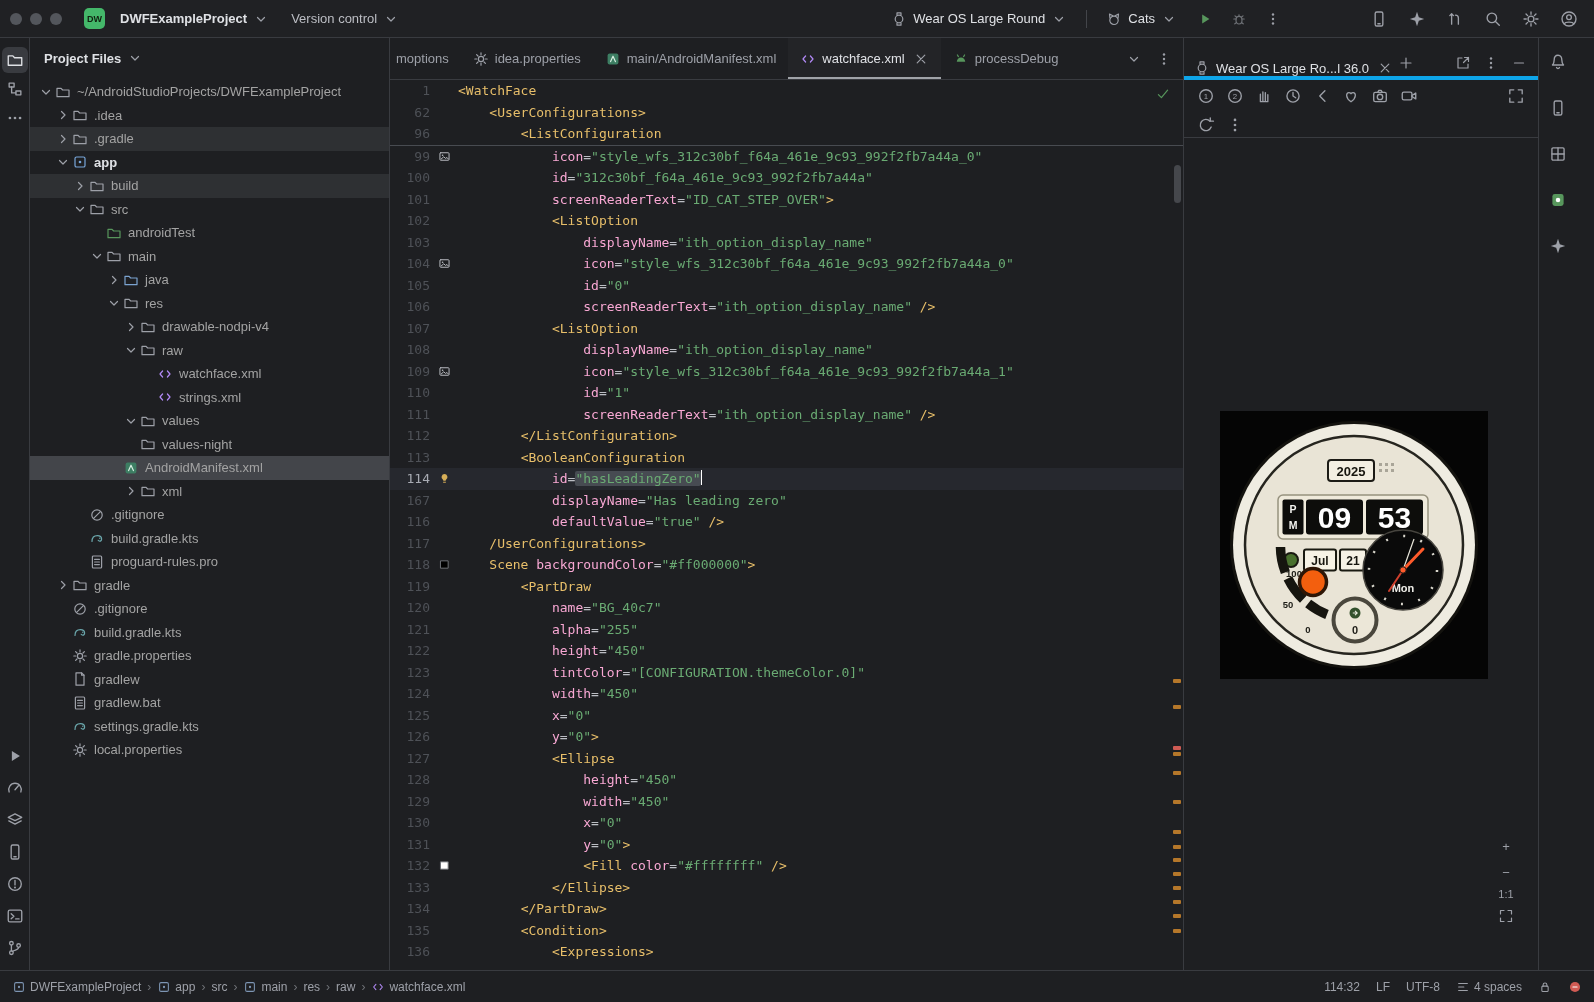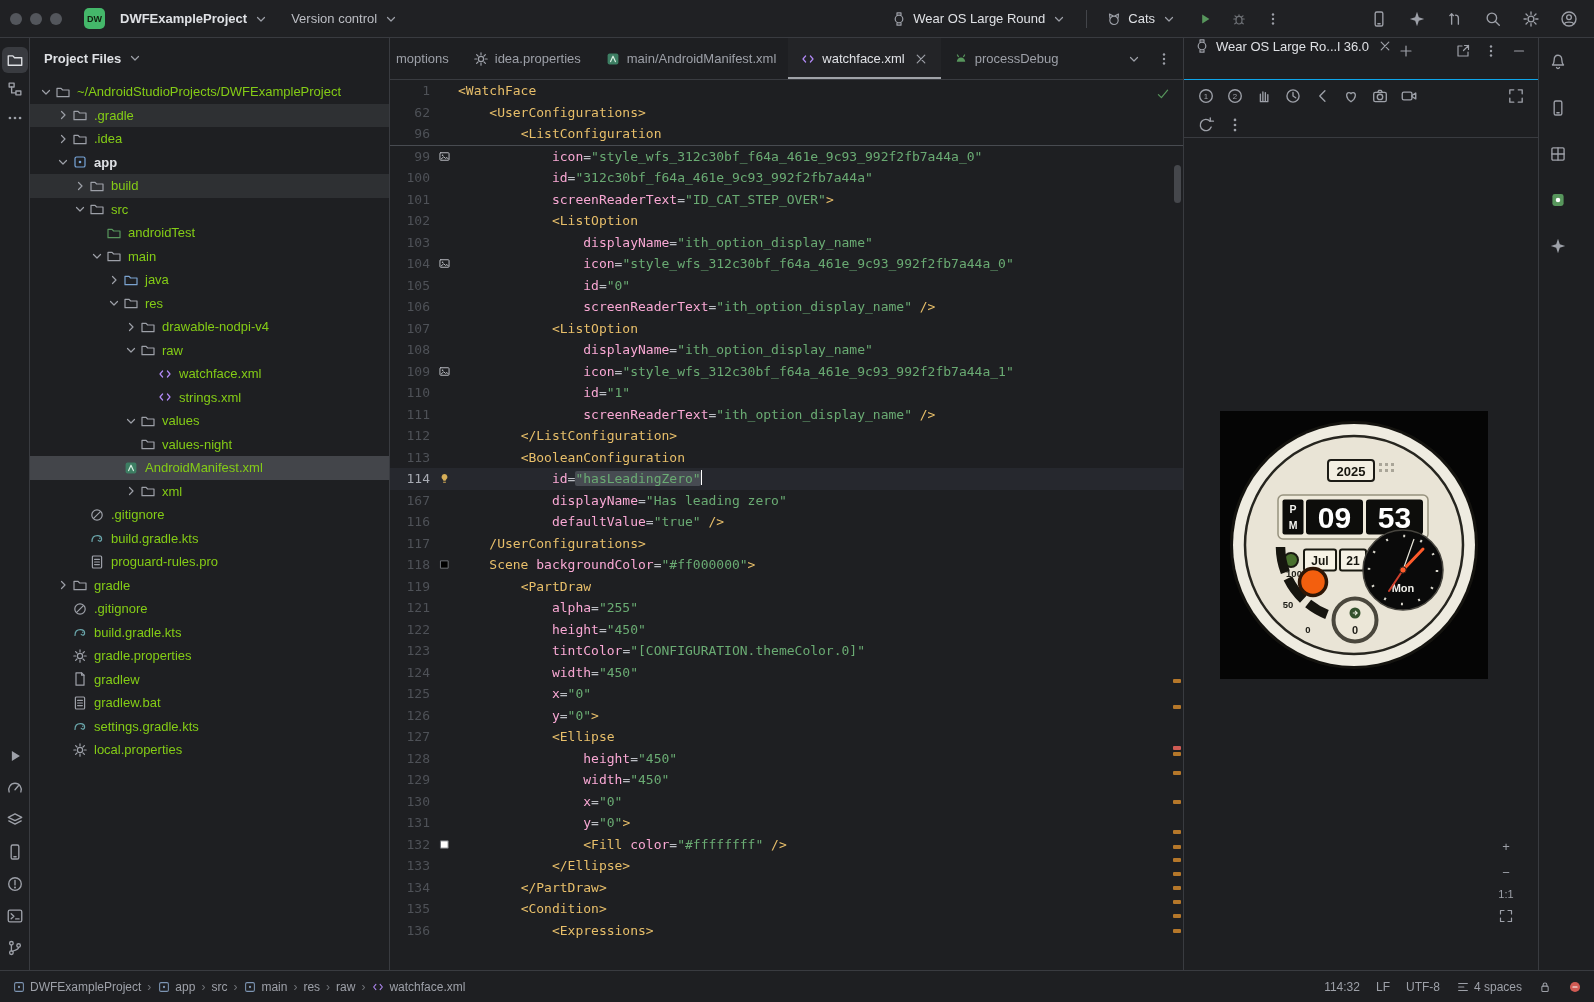--- a/index.html
+++ b/index.html
@@ -41,21 +41,21 @@
   
   .proj{width:360px;flex:none;display:flex;flex-direction:column;border-right:1px solid #393b40;overflow:hidden}
   .proj-head{height:40px;flex:none;display:flex;align-items:center;gap:6px;padding:0 14px;
     font-weight:700;color:#dfe1e5}
   .tree{flex:1;overflow:hidden;padding-top:2px}
   .trow{display:flex;align-items:center;height:23.5px;white-space:nowrap;cursor:default}
   .trow.sel{background:#43454a}
   .trow.band{background:#2e3033}
   .tchev{width:17px;flex:none;display:flex;color:#9da0a8}
   .ticn{width:20px;flex:none;display:flex}
-  .tlbl{padding-left:2px;color:#84cc16}
+  .tlbl{padding-left:2px;color:#a3a3a3}
   .tlbl.b{font-weight:700;color:#dfe1e5}
 
   
   .edzone{flex:1;display:flex;flex-direction:column;min-width:0}
   .tabsbar{height:42px;flex:none;display:flex;align-items:stretch;border-bottom:1px solid #393b40;overflow:hidden}
   .tab{display:flex;align-items:center;gap:6px;padding:0 12px;color:#9da0a8;white-space:nowrap}
   .tab.active{color:#dfe1e5;box-shadow:inset 0 -2px 0 #a0a3a8;background:#232427}
   .tab.cut{max-width:118px;overflow:hidden;padding-right:0}
   .tab.cutL{padding-left:6px}
   .tic{display:flex}
@@ -78,21 +78,21 @@
   .caret{display:inline-block;width:1.5px;height:15px;background:#fff;vertical-align:-2px}
   .okcheck{position:absolute;top:6px;right:12px;color:#57965c}
   .vthumb{position:absolute;right:2px;top:85px;width:7px;height:38px;border-radius:4px;background:#45474c}
   .stripe{position:absolute;right:0;top:0;bottom:0;width:12px}
   .smark{position:absolute;right:2px;width:8px;height:3.5px;border-radius:1px}
   .smark.o{background:#b5772a}
   .smark.r{background:#cf5b54}
 
   
   .devpanel{width:355px;flex:none;position:relative;border-left:1px solid #393b40;display:flex;flex-direction:column}
-  .devtabs{height:42px;flex:none;display:flex;align-items:flex-start;padding:0 6px 0 10px;border-bottom:1px solid #0ea5e9;}
+  .devtabs{height:42px;flex:none;display:flex;align-items:flex-end;padding:0 6px 0 10px;border-bottom:4px solid #0ea5e9;}
   .devtab{display:flex;align-items:center;gap:6px;color:#dfe1e5;white-space:nowrap;overflow:hidden}
   .devtabs-right{margin-left:auto;display:flex;align-items:center;gap:2px}
   .devbar{height:32px;flex:none;display:flex;align-items:center;gap:5px;padding:0 10px}
   .devbar2{height:26px;flex:none;display:flex;align-items:center;gap:5px;padding:0 10px;border-bottom:1px solid #393b40}
   .devbar .ibtn,.devbar2 .ibtn{width:24px;height:24px}
   .dev-right{margin-left:auto}
   .watch-screen{position:absolute;left:36px;top:373px;width:268px;height:268px;background:#050505;
     display:flex;align-items:center;justify-content:center}
   .zoomstack{position:absolute;right:22px;top:798px;display:flex;flex-direction:column;align-items:center;gap:6px;color:#9da0a8}
   .zbtn{width:20px;height:20px;display:flex;align-items:center;justify-content:center;border-radius:4px;color:#9da0a8}
@@ -353,45 +353,45 @@
                 <path d="M4.5 6.5 8 10l3.5-3.5"></path>
               </svg>
             </span>
             <span class="ticn" style="color:#9da0a8">
               <svg viewBox="0 0 16 16" class="ig">
                 <path d="M2 12.7V4.3h4.1L7.6 6h6.4v6.7z"></path>
               </svg>
             </span>
             <span class="tlbl">~/AndroidStudioProjects/DWFExampleProject</span>
           </div>
+          <div class="trow" style="padding-left:25px">
+            <span class="tchev">
+              <svg viewBox="0 0 16 16" class="ig">
+                <path d="M6.5 4.5 10 8l-3.5 3.5"></path>
+              </svg>
+            </span>
+            <span class="ticn" style="color:#9da0a8">
+              <svg viewBox="0 0 16 16" class="ig">
+                <path d="M2 12.7V4.3h4.1L7.6 6h6.4v6.7z"></path>
+              </svg>
+            </span>
+            <span class="tlbl">.idea</span>
+          </div>
           <div class="trow band" style="padding-left:25px">
             <span class="tchev">
               <svg viewBox="0 0 16 16" class="ig">
                 <path d="M6.5 4.5 10 8l-3.5 3.5"></path>
               </svg>
             </span>
             <span class="ticn" style="color:#9da0a8">
               <svg viewBox="0 0 16 16" class="ig">
                 <path d="M2 12.7V4.3h4.1L7.6 6h6.4v6.7z"></path>
               </svg>
             </span>
             <span class="tlbl">.gradle</span>
-          </div>
-          <div class="trow" style="padding-left:25px">
-            <span class="tchev">
-              <svg viewBox="0 0 16 16" class="ig">
-                <path d="M6.5 4.5 10 8l-3.5 3.5"></path>
-              </svg>
-            </span>
-            <span class="ticn" style="color:#9da0a8">
-              <svg viewBox="0 0 16 16" class="ig">
-                <path d="M2 12.7V4.3h4.1L7.6 6h6.4v6.7z"></path>
-              </svg>
-            </span>
-            <span class="tlbl">.idea</span>
           </div>
           <div class="trow" style="padding-left:25px">
             <span class="tchev">
               <svg viewBox="0 0 16 16" class="ig">
                 <path d="M4.5 6.5 8 10l3.5-3.5"></path>
               </svg>
             </span>
             <span class="ticn" style="color:#79a7dc">
               <svg viewBox="0 0 16 16" class="ig">
                 <rect x="3" y="3" width="10" height="10" rx="1.6"></rect>
@@ -779,20 +779,21 @@
                   <path d="M8 2.6a3.7 3.7 0 0 1 2.1 6.7c-.4.3-.6.6-.6 1v.5H6.5v-.5c0-.4-.2-.7-.6-1A3.7 3.7 0 0 1 8 2.6z" fill="#d6ae58" stroke="none"></path>
                   <path d="M6.8 12.6h2.4" stroke="#d6ae58"></path>
                 </svg></span><span class="ctext"><span class="s-x">            </span><span class="s-a">id</span><span class="s-p">=</span><span class="s-h">"hasLeadingZero"</span><span class="caret"></span></span></div>
             <div class="cline"><span class="gnum">167</span><span class="gico"></span><span class="ctext"><span class="s-x">            </span><span class="s-a">displayName</span><span class="s-p">=</span><span class="s-v">"Has leading zero"</span></span></div>
             <div class="cline"><span class="gnum">116</span><span class="gico"></span><span class="ctext"><span class="s-x">            </span><span class="s-a">defaultValue</span><span class="s-p">=</span><span class="s-v">"true"</span><span class="s-t"> /&gt;</span></span></div>
             <div class="cline"><span class="gnum">117</span><span class="gico"></span><span class="ctext"><span class="s-x">    </span><span class="s-t">/UserConfigurations&gt;</span></span></div>
             <div class="cline"><span class="gnum">118</span><span class="gico"><svg viewBox="0 0 16 16" class="ig">
                   <rect x="3.5" y="3.5" width="9" height="9" fill="#000" stroke="#6f7277"></rect>
                 </svg></span><span class="ctext"><span class="s-x">    </span><span class="s-t">Scene </span><span class="s-a">backgroundColor</span><span class="s-p">=</span><span class="s-v">"#ff000000"</span><span class="s-t">&gt;</span></span></div>
             <div class="cline"><span class="gnum">119</span><span class="gico"></span><span class="ctext"><span class="s-x">        </span><span class="s-t">&lt;PartDraw</span></span></div>
+            <div class="cline"><span class="gnum">120</span><span class="gico"></span><span class="ctext"><span class="s-x">            </span><span class="s-a">name</span><span class="s-p">=</span><span class="s-v">"BG_40c7"</span></span></div>
             <div class="cline"><span class="gnum">121</span><span class="gico"></span><span class="ctext"><span class="s-x">            </span><span class="s-a">alpha</span><span class="s-p">=</span><span class="s-v">"255"</span></span></div>
             <div class="cline"><span class="gnum">122</span><span class="gico"></span><span class="ctext"><span class="s-x">            </span><span class="s-a">height</span><span class="s-p">=</span><span class="s-v">"450"</span></span></div>
             <div class="cline"><span class="gnum">123</span><span class="gico"></span><span class="ctext"><span class="s-x">            </span><span class="s-a">tintColor</span><span class="s-p">=</span><span class="s-v">"[CONFIGURATION.themeColor.0]"</span></span></div>
             <div class="cline"><span class="gnum">124</span><span class="gico"></span><span class="ctext"><span class="s-x">            </span><span class="s-a">width</span><span class="s-p">=</span><span class="s-v">"450"</span></span></div>
             <div class="cline"><span class="gnum">125</span><span class="gico"></span><span class="ctext"><span class="s-x">            </span><span class="s-a">x</span><span class="s-p">=</span><span class="s-v">"0"</span></span></div>
             <div class="cline"><span class="gnum">126</span><span class="gico"></span><span class="ctext"><span class="s-x">            </span><span class="s-a">y</span><span class="s-p">=</span><span class="s-v">"0"</span><span class="s-t">&gt;</span></span></div>
             <div class="cline"><span class="gnum">127</span><span class="gico"></span><span class="ctext"><span class="s-x">            </span><span class="s-t">&lt;Ellipse</span></span></div>
             <div class="cline"><span class="gnum">128</span><span class="gico"></span><span class="ctext"><span class="s-x">                </span><span class="s-a">height</span><span class="s-p">=</span><span class="s-v">"450"</span></span></div>
             <div class="cline"><span class="gnum">129</span><span class="gico"></span><span class="ctext"><span class="s-x">                </span><span class="s-a">width</span><span class="s-p">=</span><span class="s-v">"450"</span></span></div>
             <div class="cline"><span class="gnum">130</span><span class="gico"></span><span class="ctext"><span class="s-x">                </span><span class="s-a">x</span><span class="s-p">=</span><span class="s-v">"0"</span></span></div>

